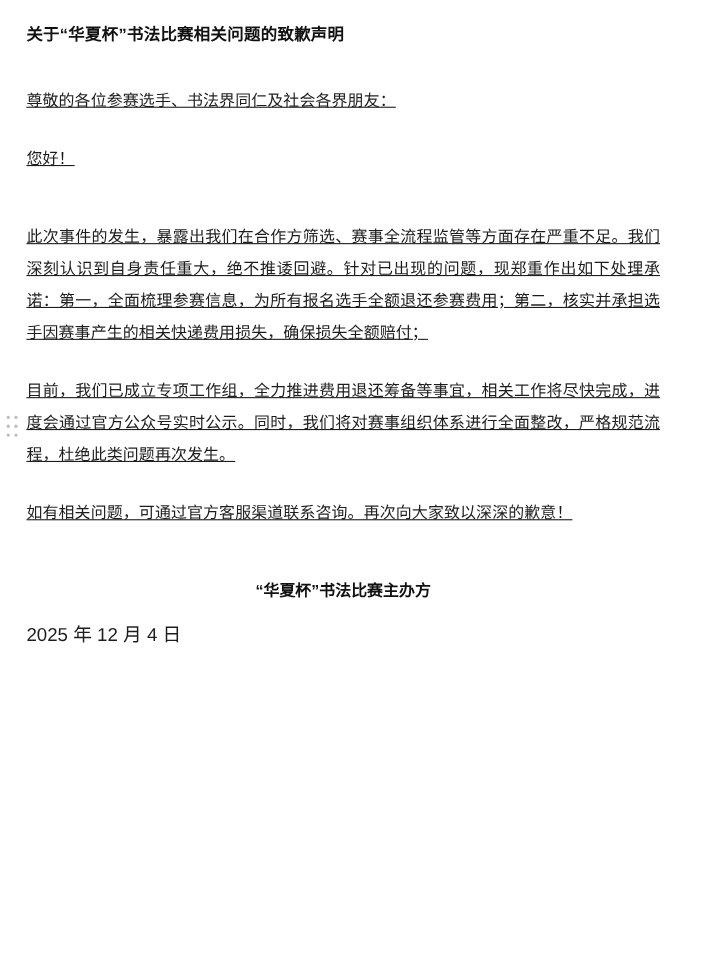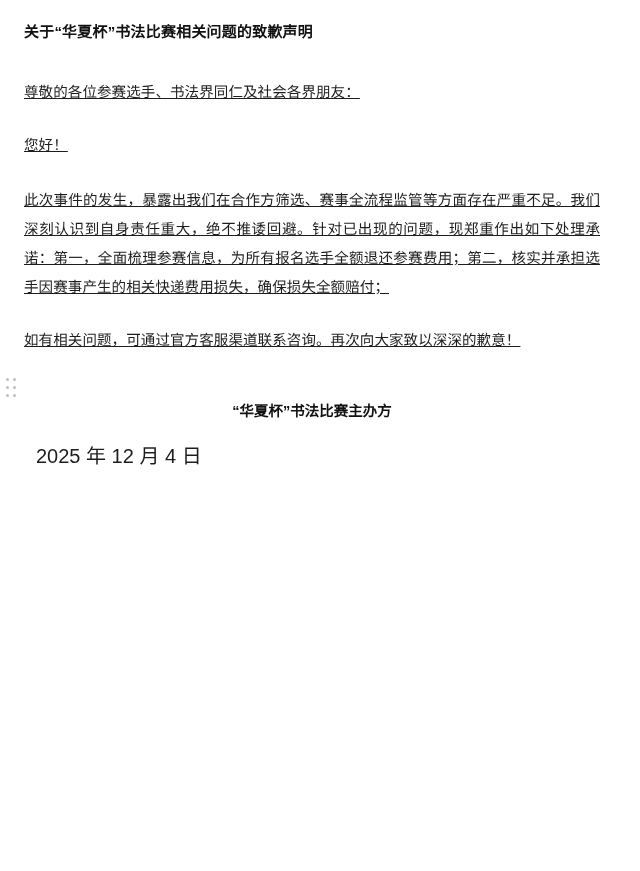--- a/index.html
+++ b/index.html
@@ -36,35 +36,35 @@
     color: #1d1d1d;
     margin: 0 0 24px 0;
     text-align: justify;
     letter-spacing: 0.1px;
     text-decoration: underline;
   }
   .para.salutation {
     margin-bottom: 24px;
   }
   .para.greeting {
-    margin-bottom: 26px;
+    margin-bottom: 42px;
   }
   .signature {
     font-size: 14.5px;
     font-weight: 700;
     line-height: 2.0;
     color: #111111;
     margin: 42px 0 10px 0;
     text-align: center;
   }
   .date {
-    font-size: 20px;
+    font-size: 17px;
     line-height: 1.8;
     color: #1d1d1d;
-    margin: 12px;
+    margin: 0;
   }
   
   .drag-handle {
     position: absolute;
     left: 6px;
     top: 378px;
     width: 10px;
     height: 26px;
     display: grid;
     grid-template-columns: 3px 3px;
@@ -87,20 +87,21 @@
 
   <h1 class="doc-title">关于“华夏杯”书法比赛相关问题的致歉声明</h1>
 
   <p class="para salutation">尊敬的各位参赛选手、书法界同仁及社会各界朋友：</p>
 
   <p class="para greeting">您好！</p>
 
 
   <p class="para">此次事件的发生，暴露出我们在合作方筛选、赛事全流程监管等方面存在严重不足。我们深刻认识到自身责任重大，绝不推诿回避。针对已出现的问题，现郑重作出如下处理承诺：第一，全面梳理参赛信息，为所有报名选手全额退还参赛费用；第二，核实并承担选手因赛事产生的相关快递费用损失，确保损失全额赔付；</p>
 
+  <p class="para">目前，我们已成立专项工作组，全力推进费用退还筹备等事宜，相关工作将尽快完成，进度会通过官方公众号实时公示。同时，我们将对赛事组织体系进行全面整改，严格规范流程，杜绝此类问题再次发生。</p>
 
 
   <p class="para">如有相关问题，可通过官方客服渠道联系咨询。再次向大家致以深深的歉意！</p>
 
   <p class="signature">“华夏杯”书法比赛主办方</p>
 
   <p class="date">2025 年 12 月 4 日</p>
 
   <div class="drag-handle">
     <i></i>

